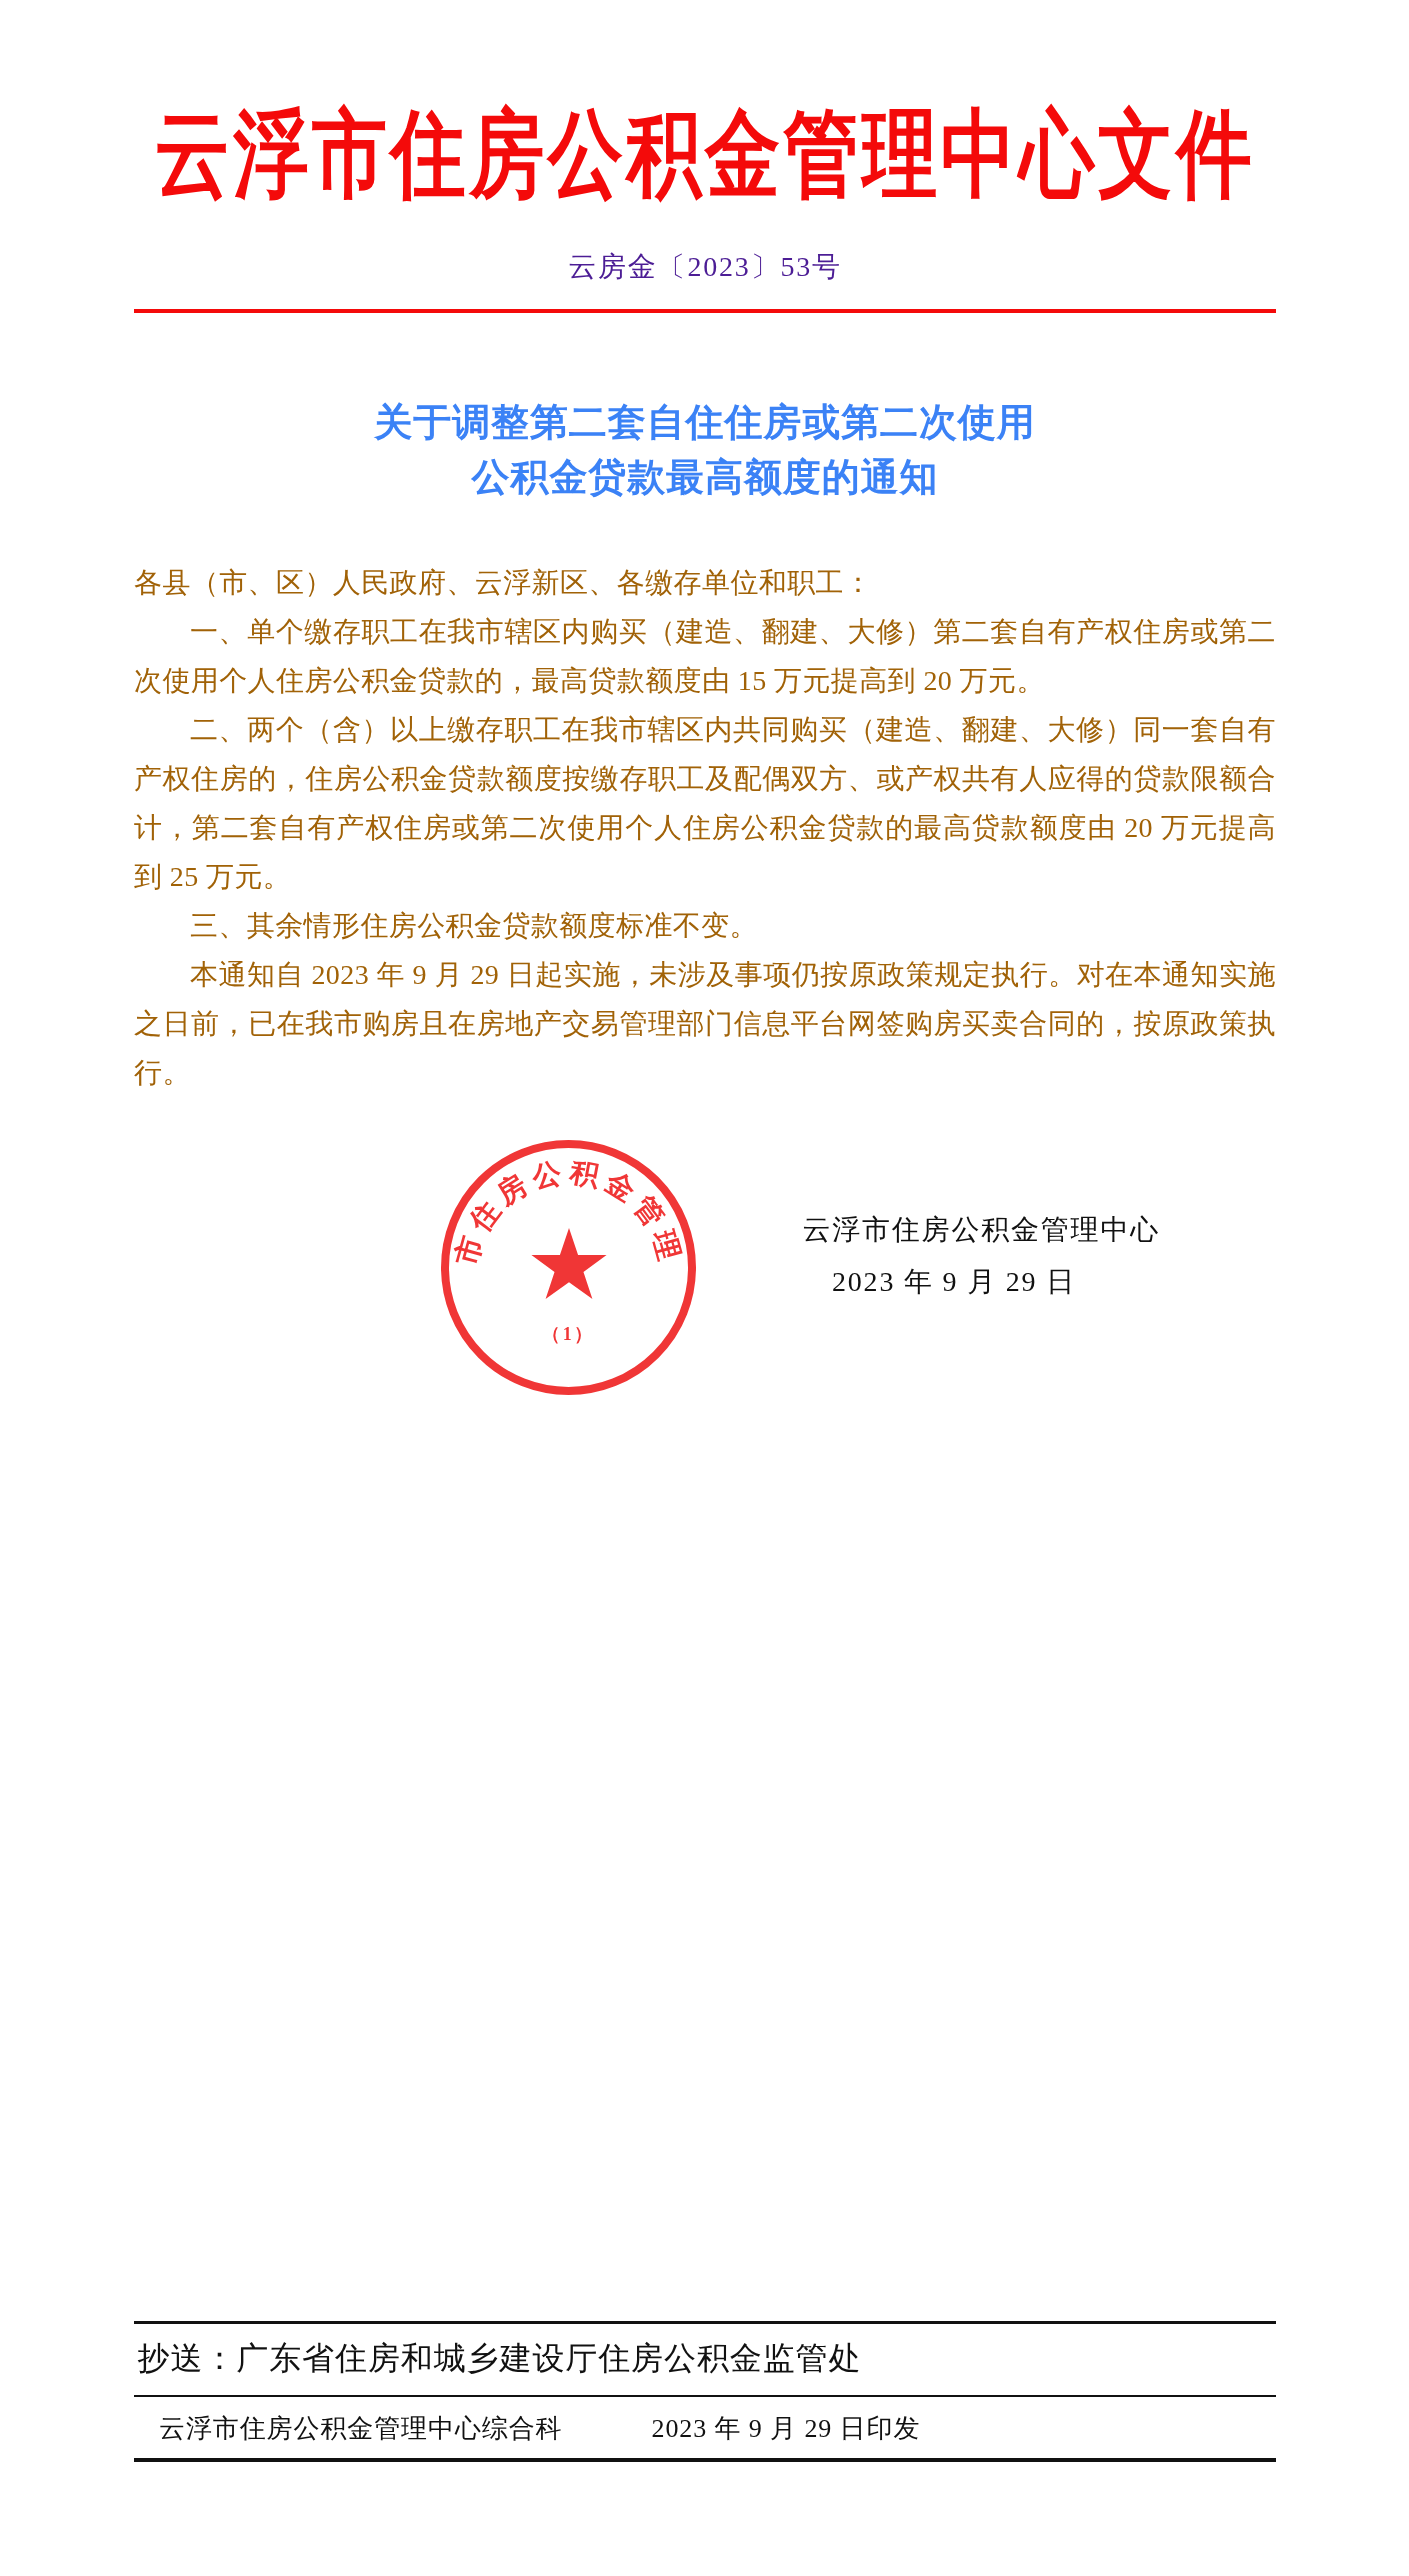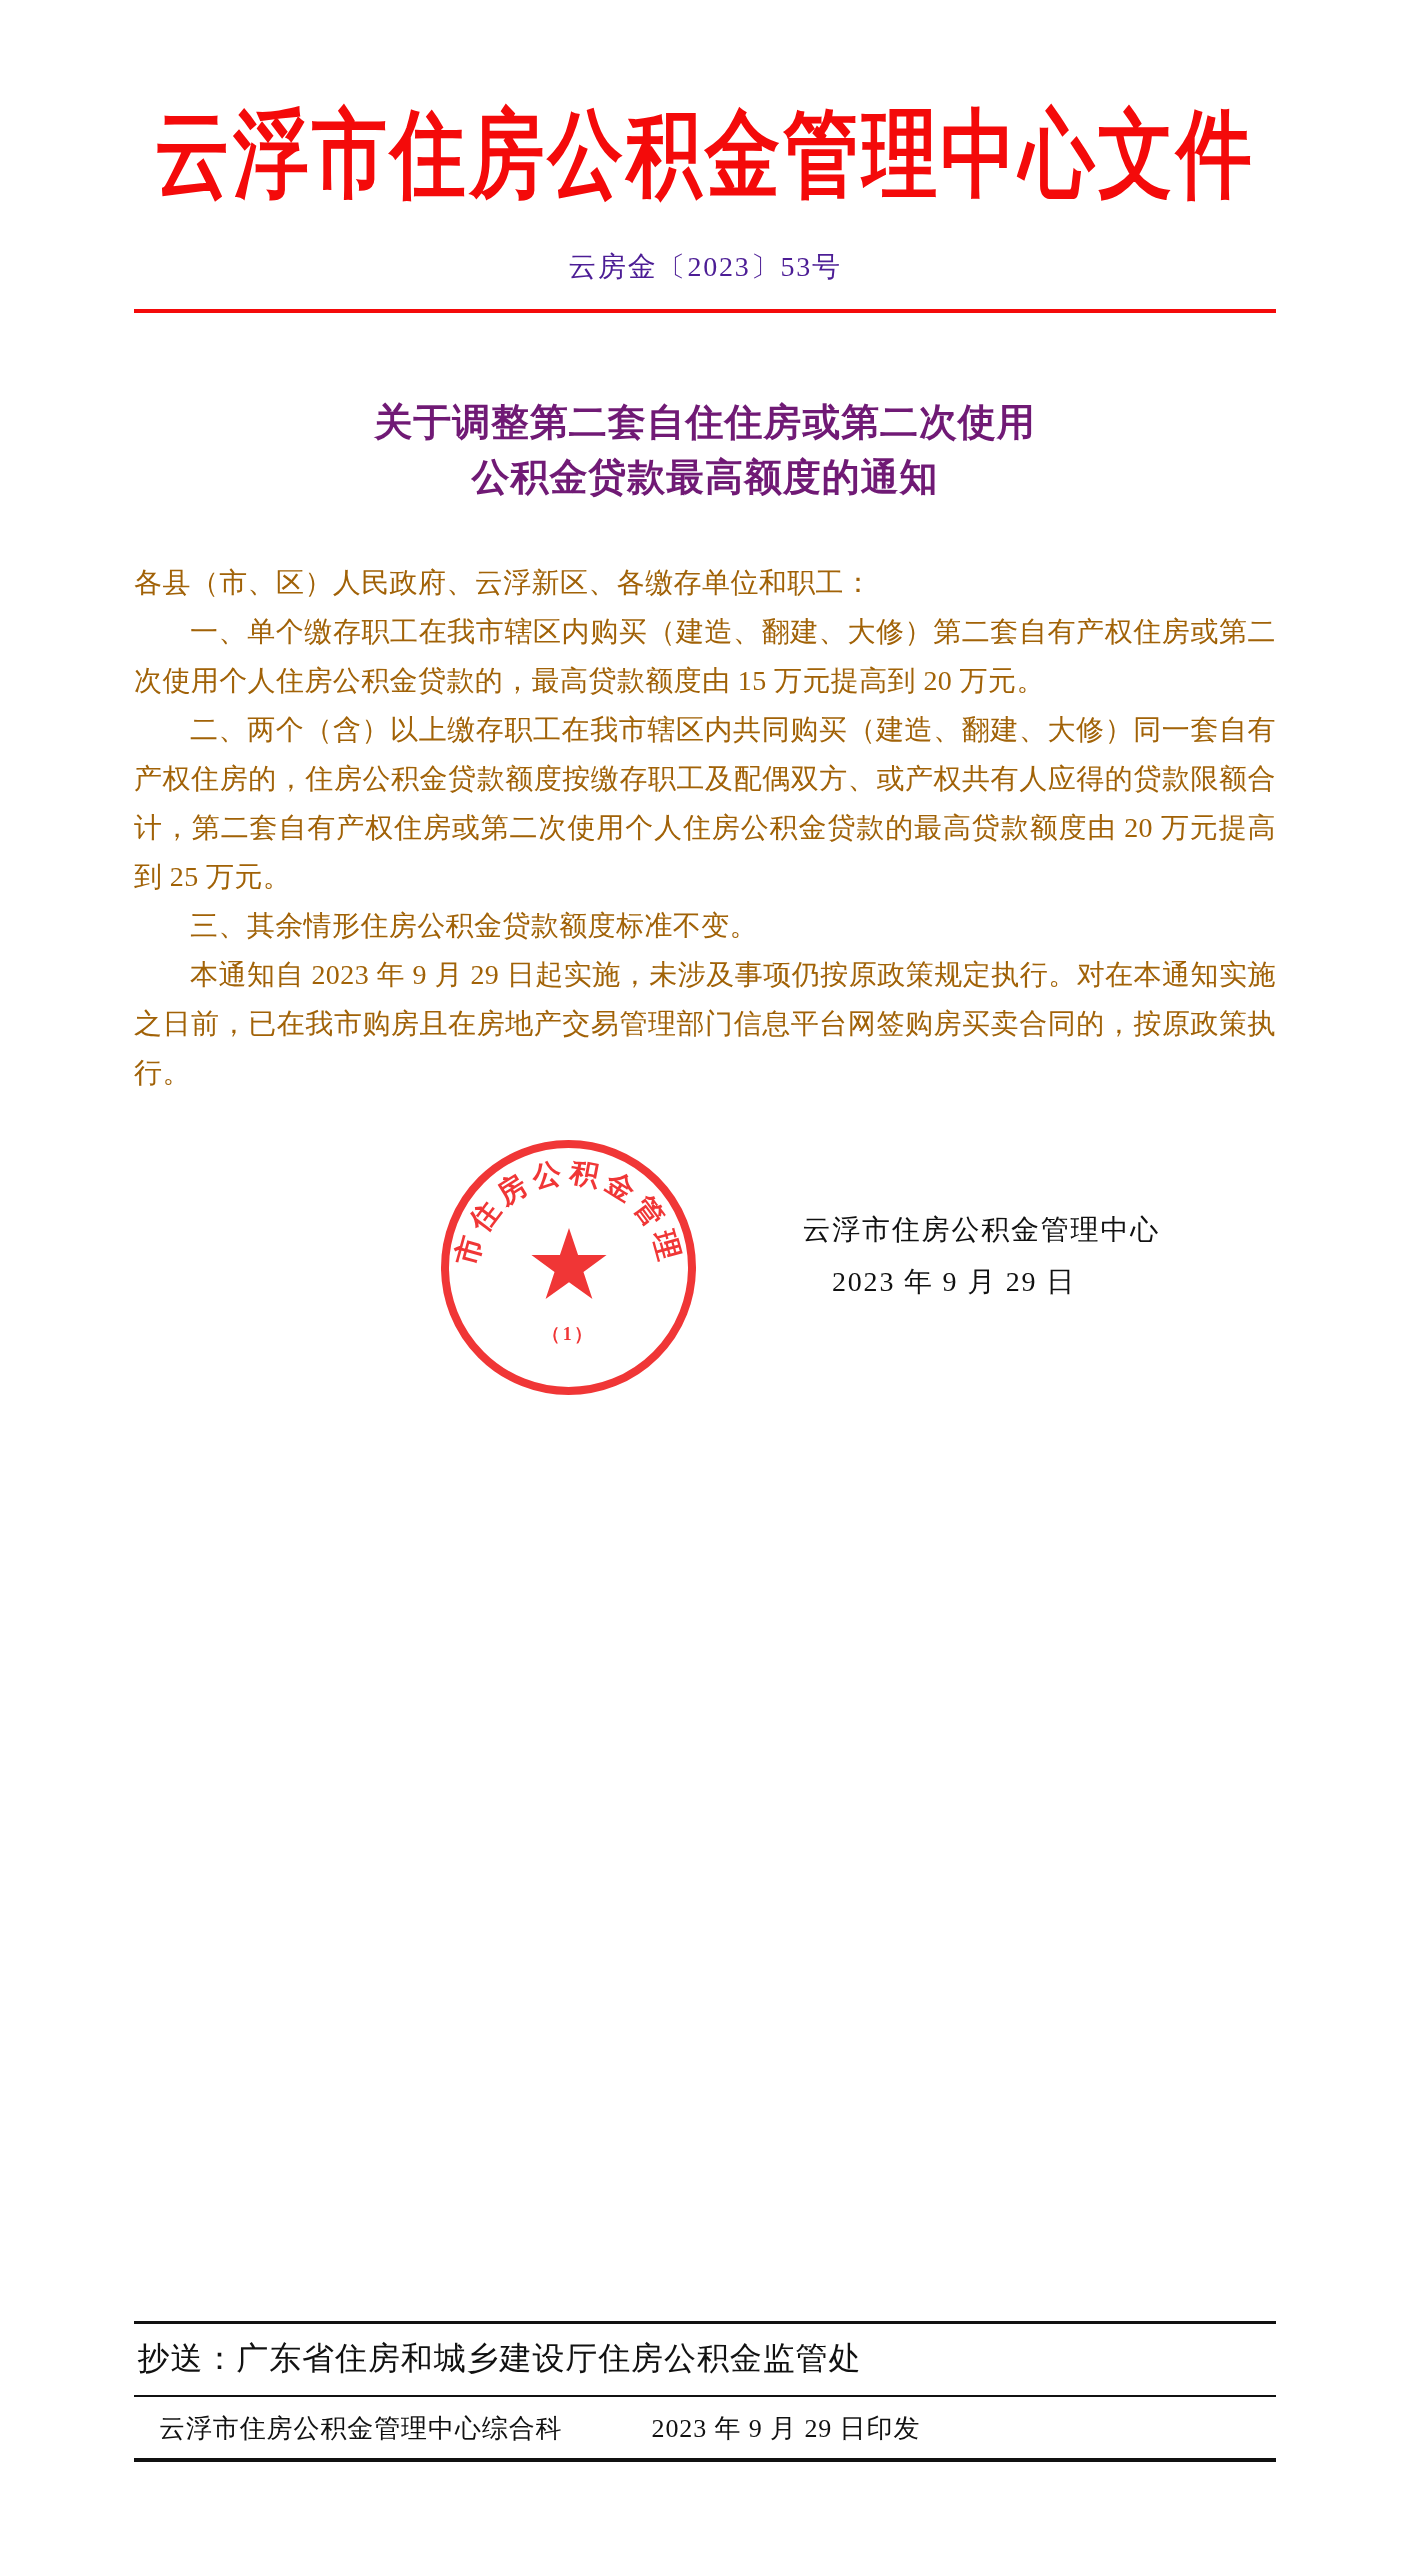--- a/index.html
+++ b/index.html
@@ -57,21 +57,21 @@
   }
 
   
   .doc-title {
     text-align: center;
     margin-top: 82px;
     font-weight: 700;
     font-size: 38px;
     line-height: 1.45;
     letter-spacing: 0.9px;
-    color: #701a75;
+    color: #3b82f6;
   }
   .doc-title div { white-space: nowrap; }
 
   
   .body-text {
     margin-top: 53px;
     font-size: 28px;
     line-height: 49px;
     letter-spacing: 0.4px;
     color: #a16207;

